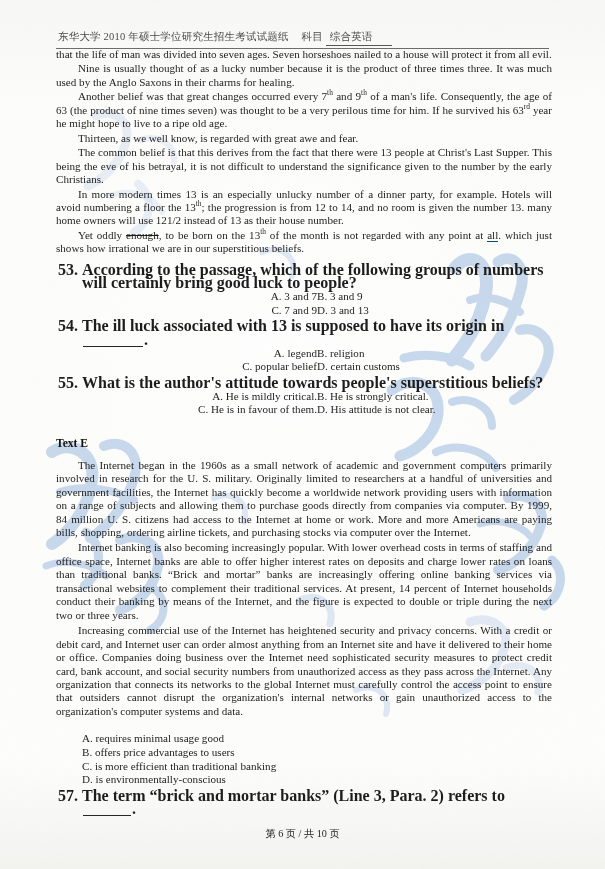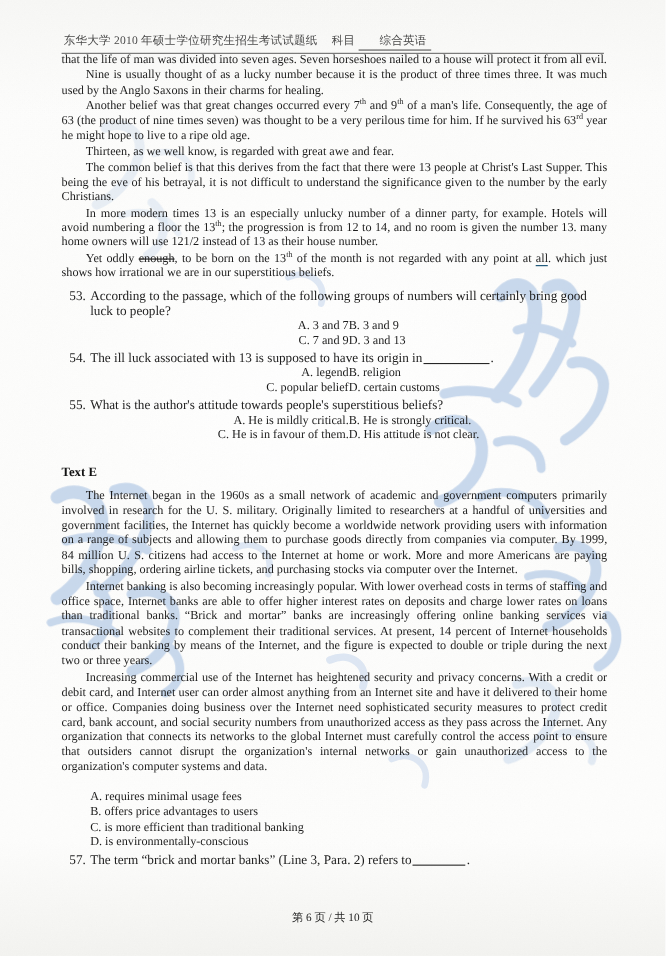--- a/index.html
+++ b/index.html
@@ -59,21 +59,21 @@
     white-space: nowrap;
     filter: blur(.25px);
     opacity: .85;
   }
   .hdr .subj-label { margin-left: 10px; }
   .hdr .subj-val {
     display: inline-block;
     border-bottom: 1px solid #3a3a3a;
     padding: 0 4px 1px 4px;
     min-width: 58px;
-    text-align: right;
+    text-align: left;
   }
   .hdr-rule {
     position: absolute;
     left: 56px;
     top: 48px;
     width: 493px;
     height: 0;
     border-top: 1.1px solid #4a4a4a;
     opacity: .8;
   }
@@ -95,25 +95,26 @@
     filter: blur(.22px);
   }
   p.para.indent { text-indent: 22px; }
   sup { font-size: 7.4px; vertical-align: super; line-height: 0; }
   .u { border-bottom: 1px solid #0c4a6e; }
   .strike { text-decoration: line-through; text-decoration-thickness: .8px; }
 
   .qblock { margin-top: 7px; }
   .q {
     position: relative;
-    font-size: 12px;
+    font-size: 16px;
     line-height: 13.6px;
     color: #1d1d1d;
     padding-left: 26px;
     filter: blur(.22px);
+    font-weight: bold;
   }
   .q .qnum {
     position: absolute;
     left: 0;
     top: 0;
     width: 22px;
     text-align: right;
   }
   .blank {
     display: inline-block;
@@ -300,21 +301,21 @@
       </div>
 
       <div class="texthead">Text E</div>
 
       <p class="para indent" style="margin-bottom:2px;">The Internet began in the 1960s as a small network of academic and government computers primarily involved in research for the U. S. military. Originally limited to researchers at a handful of universities and government facilities, the Internet has quickly become a worldwide network providing users with information on a range of subjects and allowing them to purchase goods directly from companies via computer. By 1999, 84 million U. S. citizens had access to the Internet at home or work. More and more Americans are paying bills, shopping, ordering airline tickets, and purchasing stocks via computer over the Internet.</p>
       <p class="para indent" style="margin-bottom:2px;">Internet banking is also becoming increasingly popular. With lower overhead costs in terms of staffing and office space, Internet banks are able to offer higher interest rates on deposits and charge lower rates on loans than traditional banks. “Brick and mortar” banks are increasingly offering online banking services via transactional websites to complement their traditional services. At present, 14 percent of Internet households conduct their banking by means of the Internet, and the figure is expected to double or triple during the next two or three years.</p>
       <p class="para indent">Increasing commercial use of the Internet has heightened security and privacy concerns. With a credit or debit card, and Internet user can order almost anything from an Internet site and have it delivered to their home or office. Companies doing business over the Internet need sophisticated security measures to protect credit card, bank account, and social security numbers from unauthorized access as they pass across the Internet. Any organization that connects its networks to the global Internet must carefully control the access point to ensure that outsiders cannot disrupt the organization's internal networks or gain unauthorized access to the organization's computer systems and data.</p>
 
       <div class="qblock" style="margin-top:14px;">
         <div class="opts optlist">
-          <span class="optline">A. requires minimal usage fees</span>
+          <span class="optline">A. requires minimal usage good</span>
           <span class="optline">B. offers price advantages to users</span>
           <span class="optline">C. is more efficient than traditional banking</span>
           <span class="optline">D. is environmentally-conscious</span>
         </div>
       </div>
 
       <div class="qblock" style="margin-top:2px;">
         <div class="q">
           <span class="qnum">57.</span>
           <span>The term “brick and mortar banks” (Line 3, Para. 2) refers to</span><span class="blank short"></span><span>.</span>

